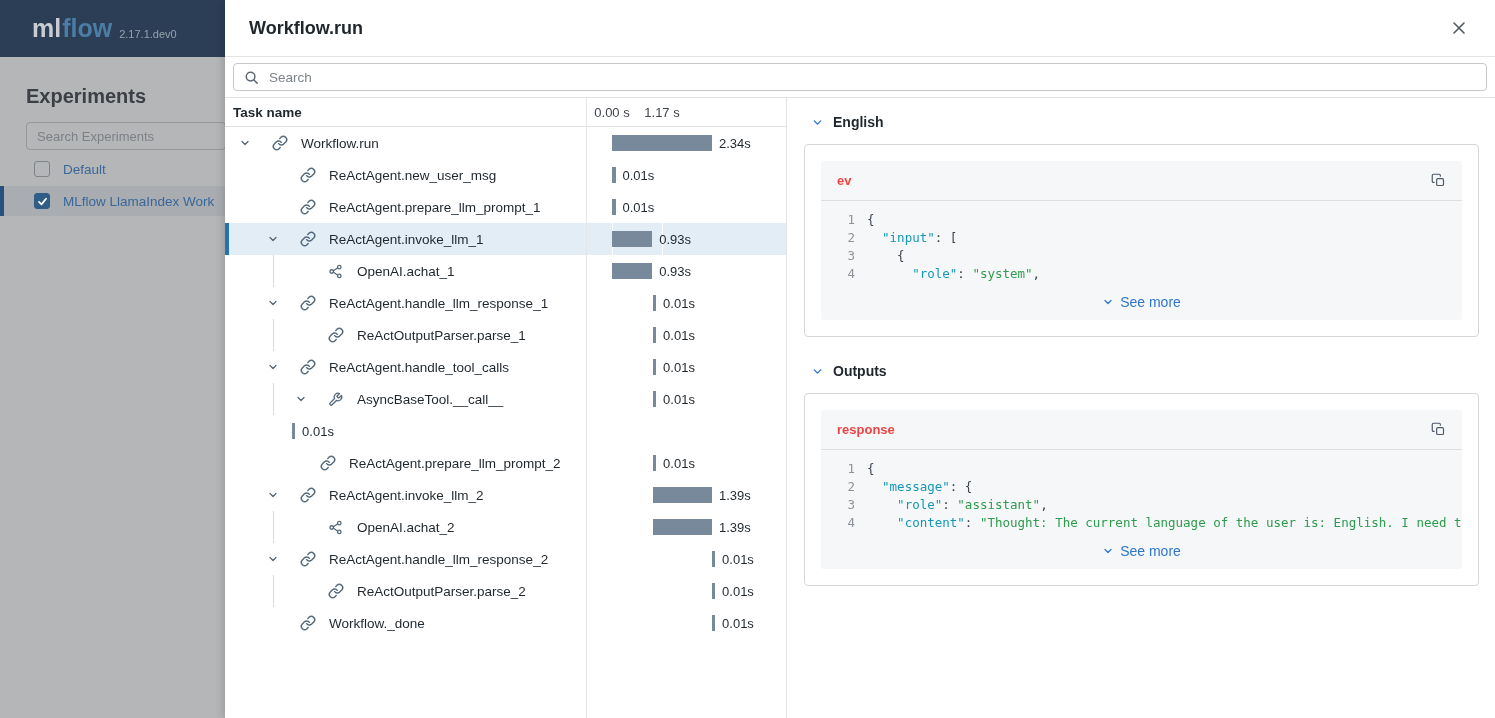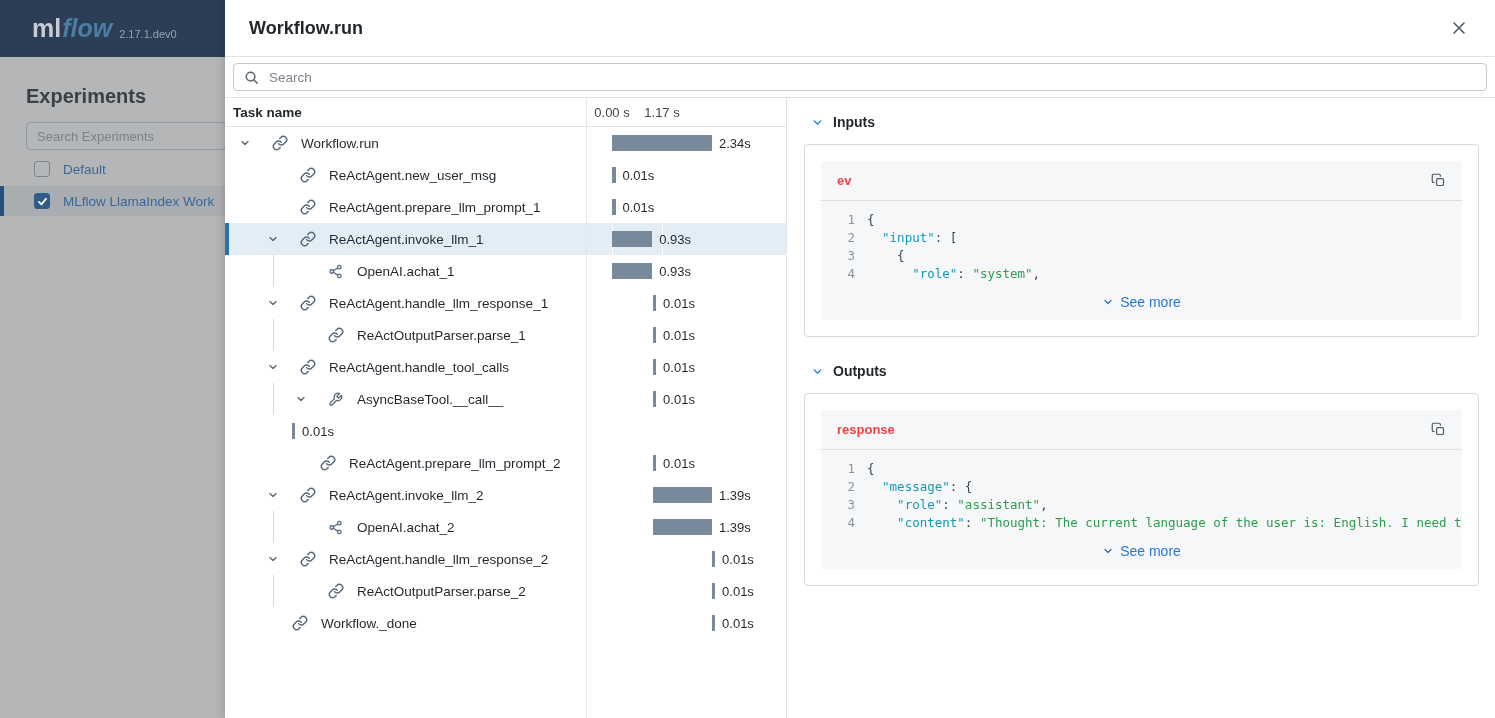--- a/index.html
+++ b/index.html
@@ -7,21 +7,21 @@
   body {
     width:1495px; height:718px; position:relative; overflow:hidden;
     font-family:"Liberation Sans", sans-serif; background:#fff; color:#1f272d;
   }
   svg { display:block; }
 
   
   .sidebar { position:absolute; left:0; top:0; width:225px; height:718px; background:#b5b6b7; overflow:hidden; }
   .app-header { height:57px; background:#2b3e55; display:flex; align-items:center; padding-left:32px; }
   .logo-ml { font-size:25px; font-weight:bold; color:#c9ccd2; }
-  .logo-flow { font-size:25px; font-weight:bold; font-style:italic; color:#4b7da5; margin-left:1px; }
+  .logo-flow { font-size:25px; font-weight:bold; color:#4b7da5; margin-left:1px; }
   .logo-version { font-size:11px; color:#97a1ad; margin-left:7px; margin-top:11px; }
   .sidebar-body { padding-top:28px; }
   .sb-title { margin-left:26px; font-size:20px; font-weight:bold; color:#3c4046; }
   .sb-search { margin:14px 0 0 26px; width:200px; height:28px; border:1px solid #94979b; border-radius:4px;
     background:transparent; padding:0 10px; font-size:13px; color:#4a4e53; outline:none; }
   .sb-search::placeholder { color:#7c8187; }
   .sb-items { margin-top:4px; }
   .sb-item { height:30px; display:flex; align-items:center; padding-left:34px; position:relative; margin-top:2px; cursor:pointer; }
   .sb-item.selected { background:#a9acb0; }
   .sb-item.selected::before { content:""; position:absolute; left:0; top:0; bottom:0; width:4px; background:#27517c; }
@@ -402,21 +402,21 @@
                 </svg>
               </span>
               <span class="rlabel">ReActOutputParser.parse_2</span>
             </div>
             <div class="gantt-cell">
               <div class="bar" style="left: 125.573px; width: 3.5px;"></div>
               <span class="dur" style="left: 136.073px;">0.01s</span>
             </div>
           </div>
           <div class="trow">
-            <div class="name-cell" style="padding-left: 28px;">
+            <div class="name-cell" style="padding-left: 36px;">
               <span class="chev-slot"></span>
               <span class="ricon">
                 <svg width="16" height="16" viewBox="0 0 24 24" fill="none" stroke="currentColor" stroke-width="2.2" stroke-linecap="round" stroke-linejoin="round">
                   <path d="M10 13a5 5 0 0 0 7.54.54l3-3a5 5 0 0 0-7.07-7.07l-1.72 1.71"></path>
                   <path d="M14 11a5 5 0 0 0-7.54-.54l-3 3a5 5 0 0 0 7.07 7.07l1.71-1.71"></path>
                 </svg>
               </span>
               <span class="rlabel">Workflow._done</span>
             </div>
             <div class="gantt-cell">
@@ -428,21 +428,21 @@
       <div class="col-sep"></div>
     </div>
 
     <div class="detail-pane">
       <div class="section-head">
         <span class="section-chev">
           <svg width="13" height="13" viewBox="0 0 24 24" fill="none" stroke="currentColor" stroke-width="2.6" stroke-linecap="round" stroke-linejoin="round">
               <polyline points="6 9 12 15 18 9"></polyline>
             </svg>
         </span>
-        <span class="section-title">Inputs</span>
+        <span class="section-title">English</span>
       </div>
       <div class="card">
         <div class="codeblock">
           <div class="code-head">
             <span class="code-title">ev</span>
             <span class="copy-btn">
               <svg width="15" height="15" viewBox="0 0 24 24" fill="none" stroke="currentColor" stroke-width="1.9" stroke-linecap="round" stroke-linejoin="round">
                   <rect x="9" y="9" width="11" height="11" rx="2"></rect>
                   <path d="M5 15H4a2 2 0 0 1-2-2V4a2 2 0 0 1 2-2h9a2 2 0 0 1 2 2v1"></path>
                 </svg>

